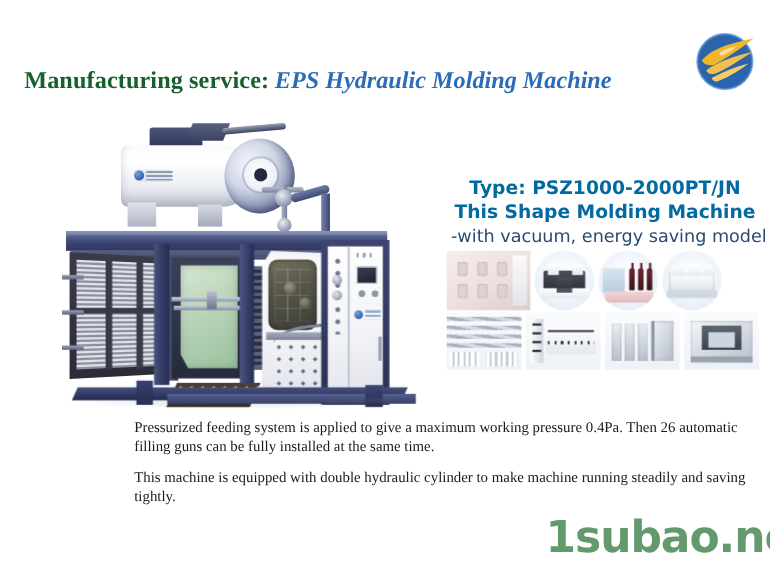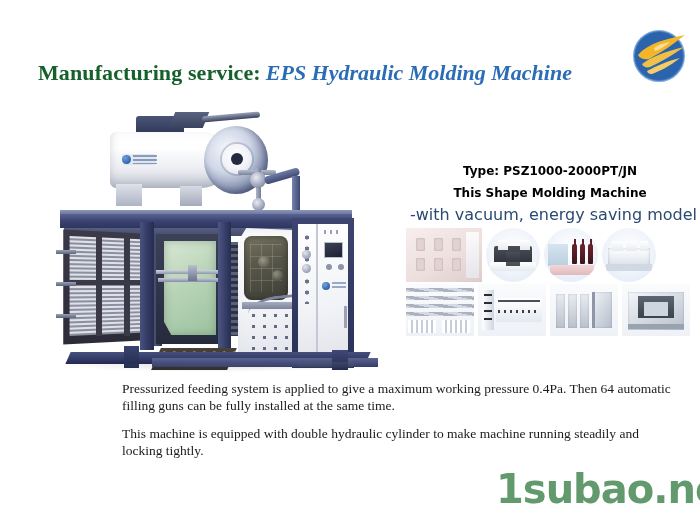--- a/index.html
+++ b/index.html
@@ -20,21 +20,21 @@
   }
 
   
   #header {
     position: absolute;
     left: 0; top: 58px;
     width: 700px; height: 42px;
   }
   #title {
     position: absolute;
-    left: 38px; top: 0;
+    left: 22px; top: 0;
     white-space: nowrap;
     font-size: 22px;
     line-height: 30px;
   }
   #title .t-green {
     color: #16602c;
     font-weight: bold;
     font-family: "Liberation Serif", serif;
     letter-spacing: .1px;
   }
@@ -356,23 +356,23 @@
 
   
   #info {
     position: absolute;
     left: 410px; top: 160px;
     width: 280px;
     text-align: center;
     font-family: "DejaVu Sans", sans-serif;
   }
   #info .line1, #info .line2 {
-    color: #000000;
+    color: #0369a1;
     font-weight: bold;
-    font-size: 12px;
+    font-size: 17px;
     line-height: 22px;
     white-space: nowrap;
     text-align: center;
   }
   #info .line3 {
     color: #2a4a72;
     font-size: 16px;
     line-height: 22px;
     white-space: nowrap;
   }
@@ -657,19 +657,19 @@
         <div class="ibeam" style="left:6px;top:8px;width:56px;height:38px;background:linear-gradient(150deg,#f4f6fa,#b7c0cc);"></div>
         <div class="samp-a" style="left:16px;top:12px;width:36px;height:22px;background:linear-gradient(180deg,#5d6672,#3a424c);"></div>
         <div class="samp-w" style="left:22px;top:18px;width:24px;height:14px;background:#cdd5df;"></div>
         <div class="samp-a" style="left:6px;top:40px;width:56px;height:5px;background:#99a3b0;"></div>
       </div>
 
     </div>
   </div>
 
   <div id="paras">
-    <p>Pressurized feeding system is applied to give a maximum working pressure 0.4Pa. Then 64 automatic filling guns can be fully installed at the same time.</p>
-    <p>This machine is equipped with double hydraulic cylinder to make machine running steadily and locking tightly.</p>
+    <p>Pressurized feeding system is applied to give a maximum working pressure 0.4Pa. Then 26 automatic filling guns can be fully installed at the same time.</p>
+    <p>This machine is equipped with double hydraulic cylinder to make machine running steadily and saving tightly.</p>
   </div>
 
   <div id="watermark">1subao.net</div>
 
 </div>
 
 </body></html>

